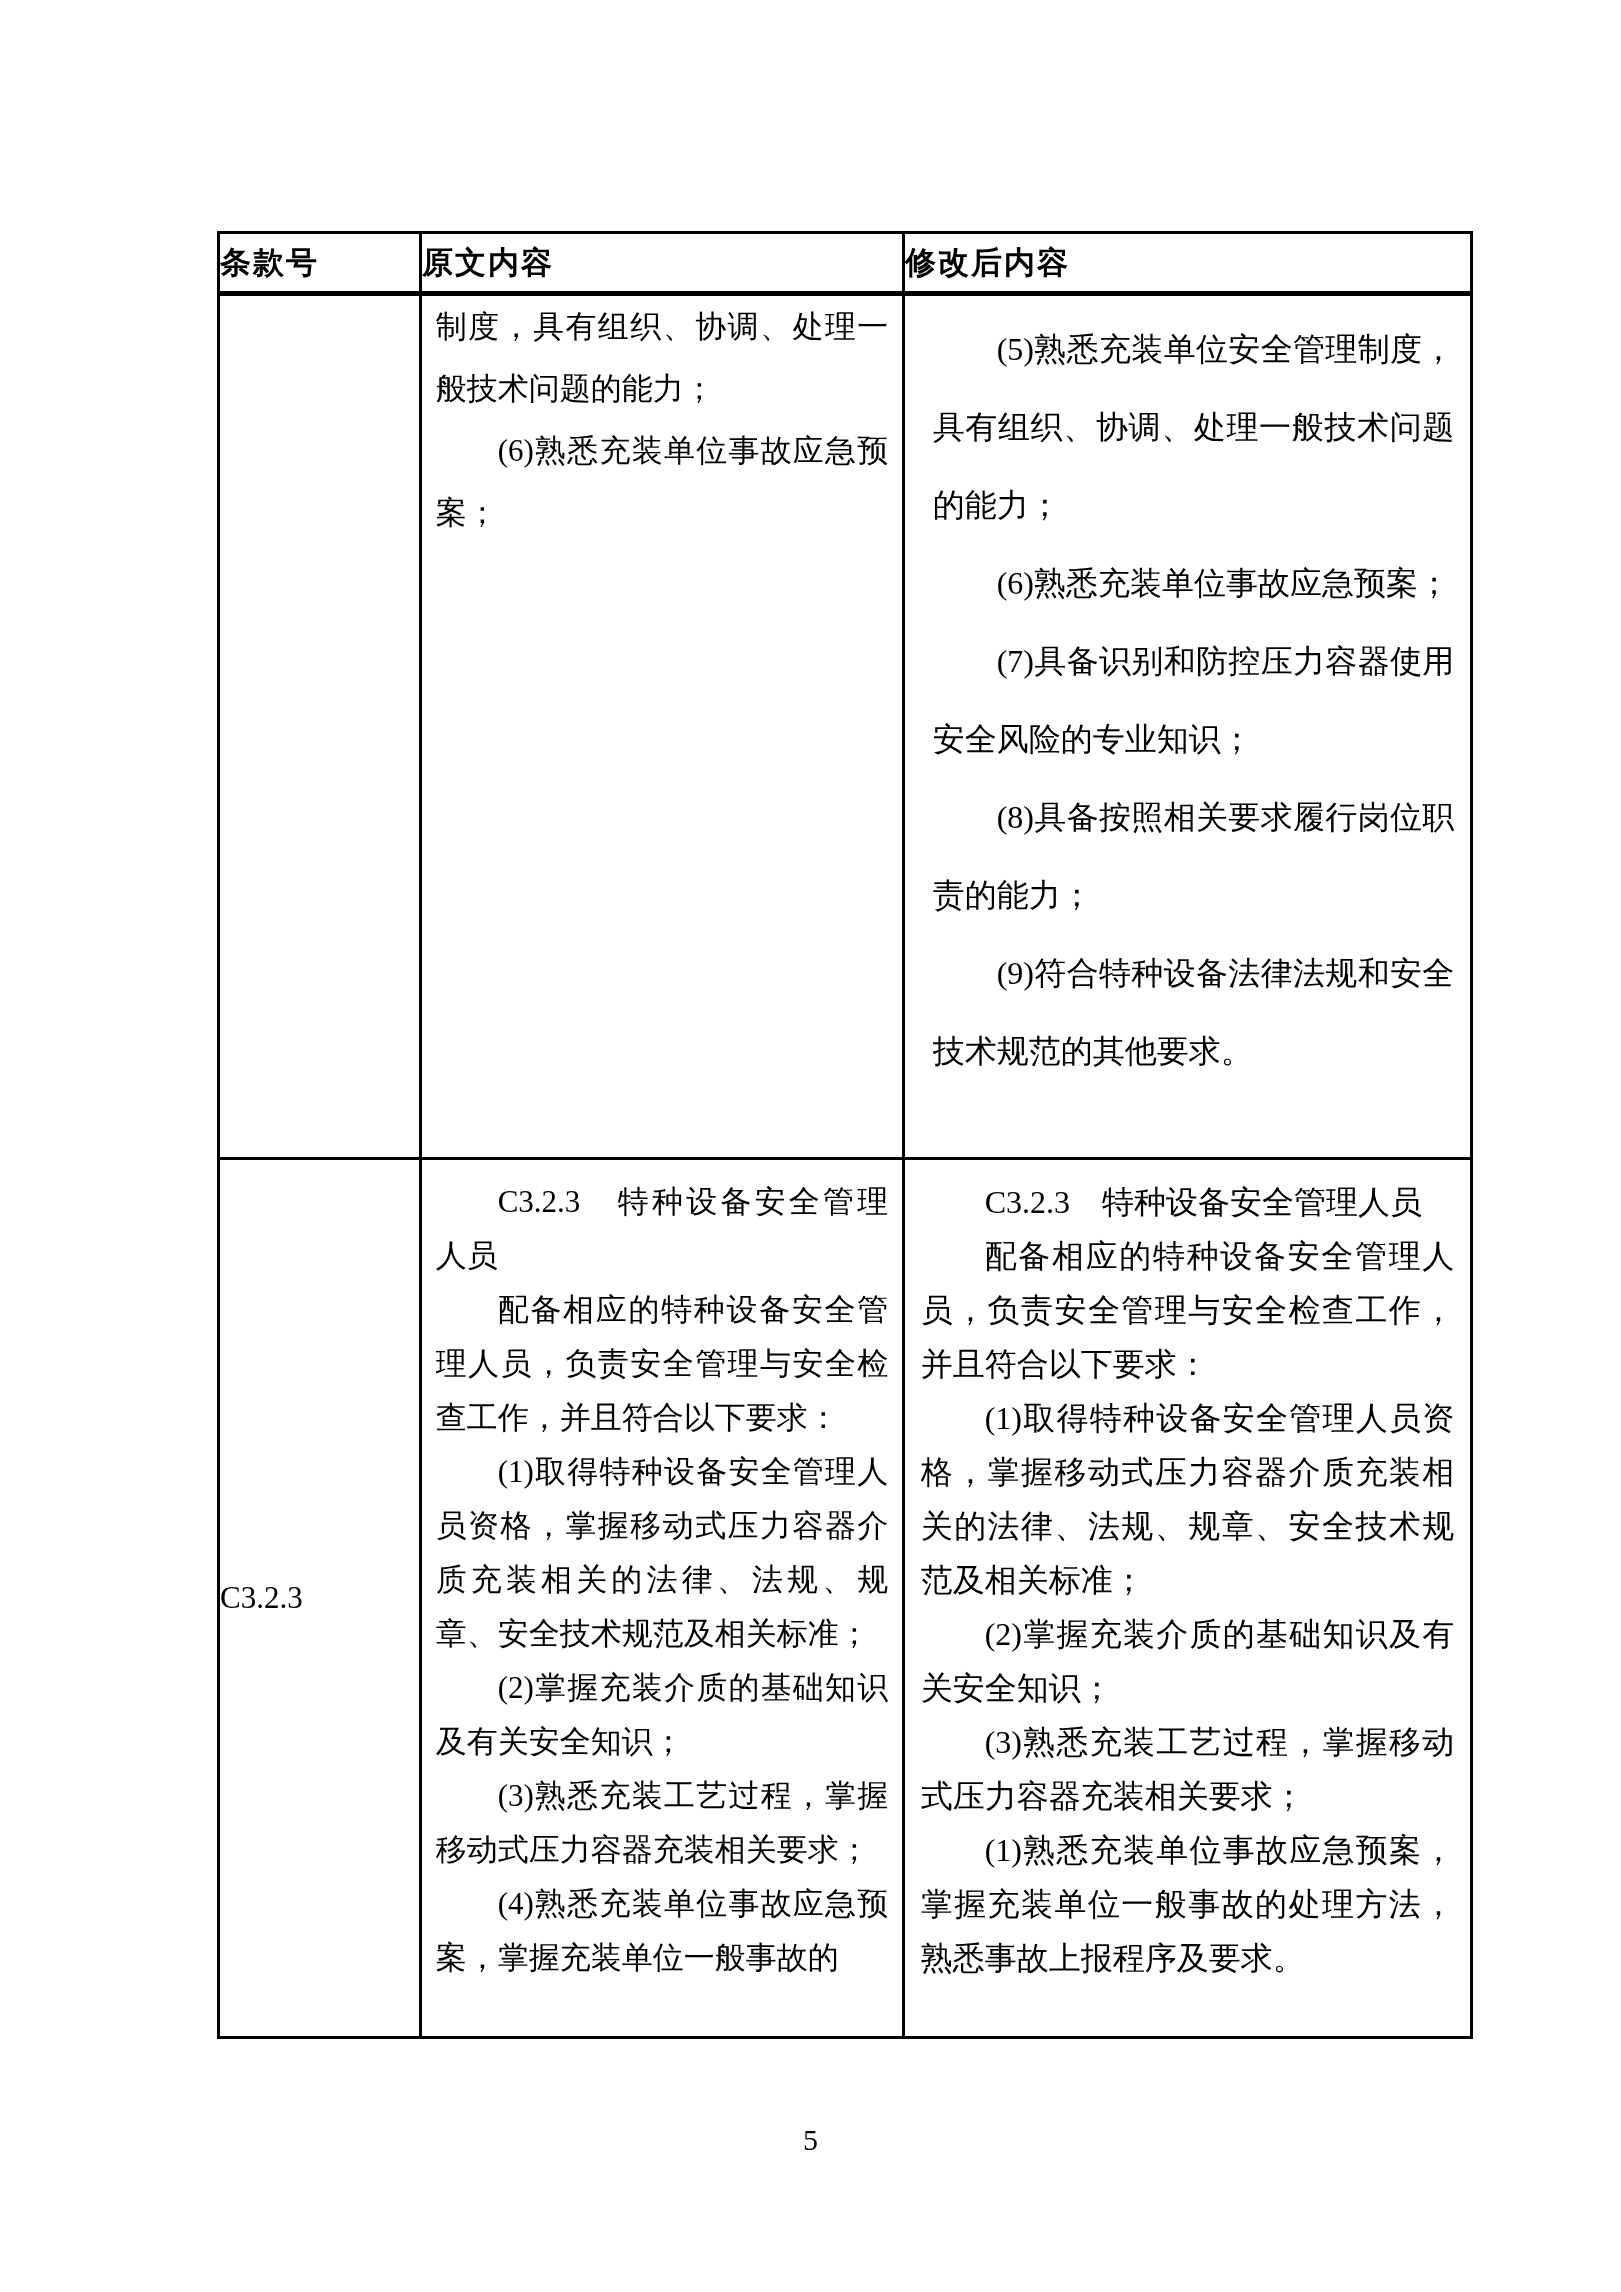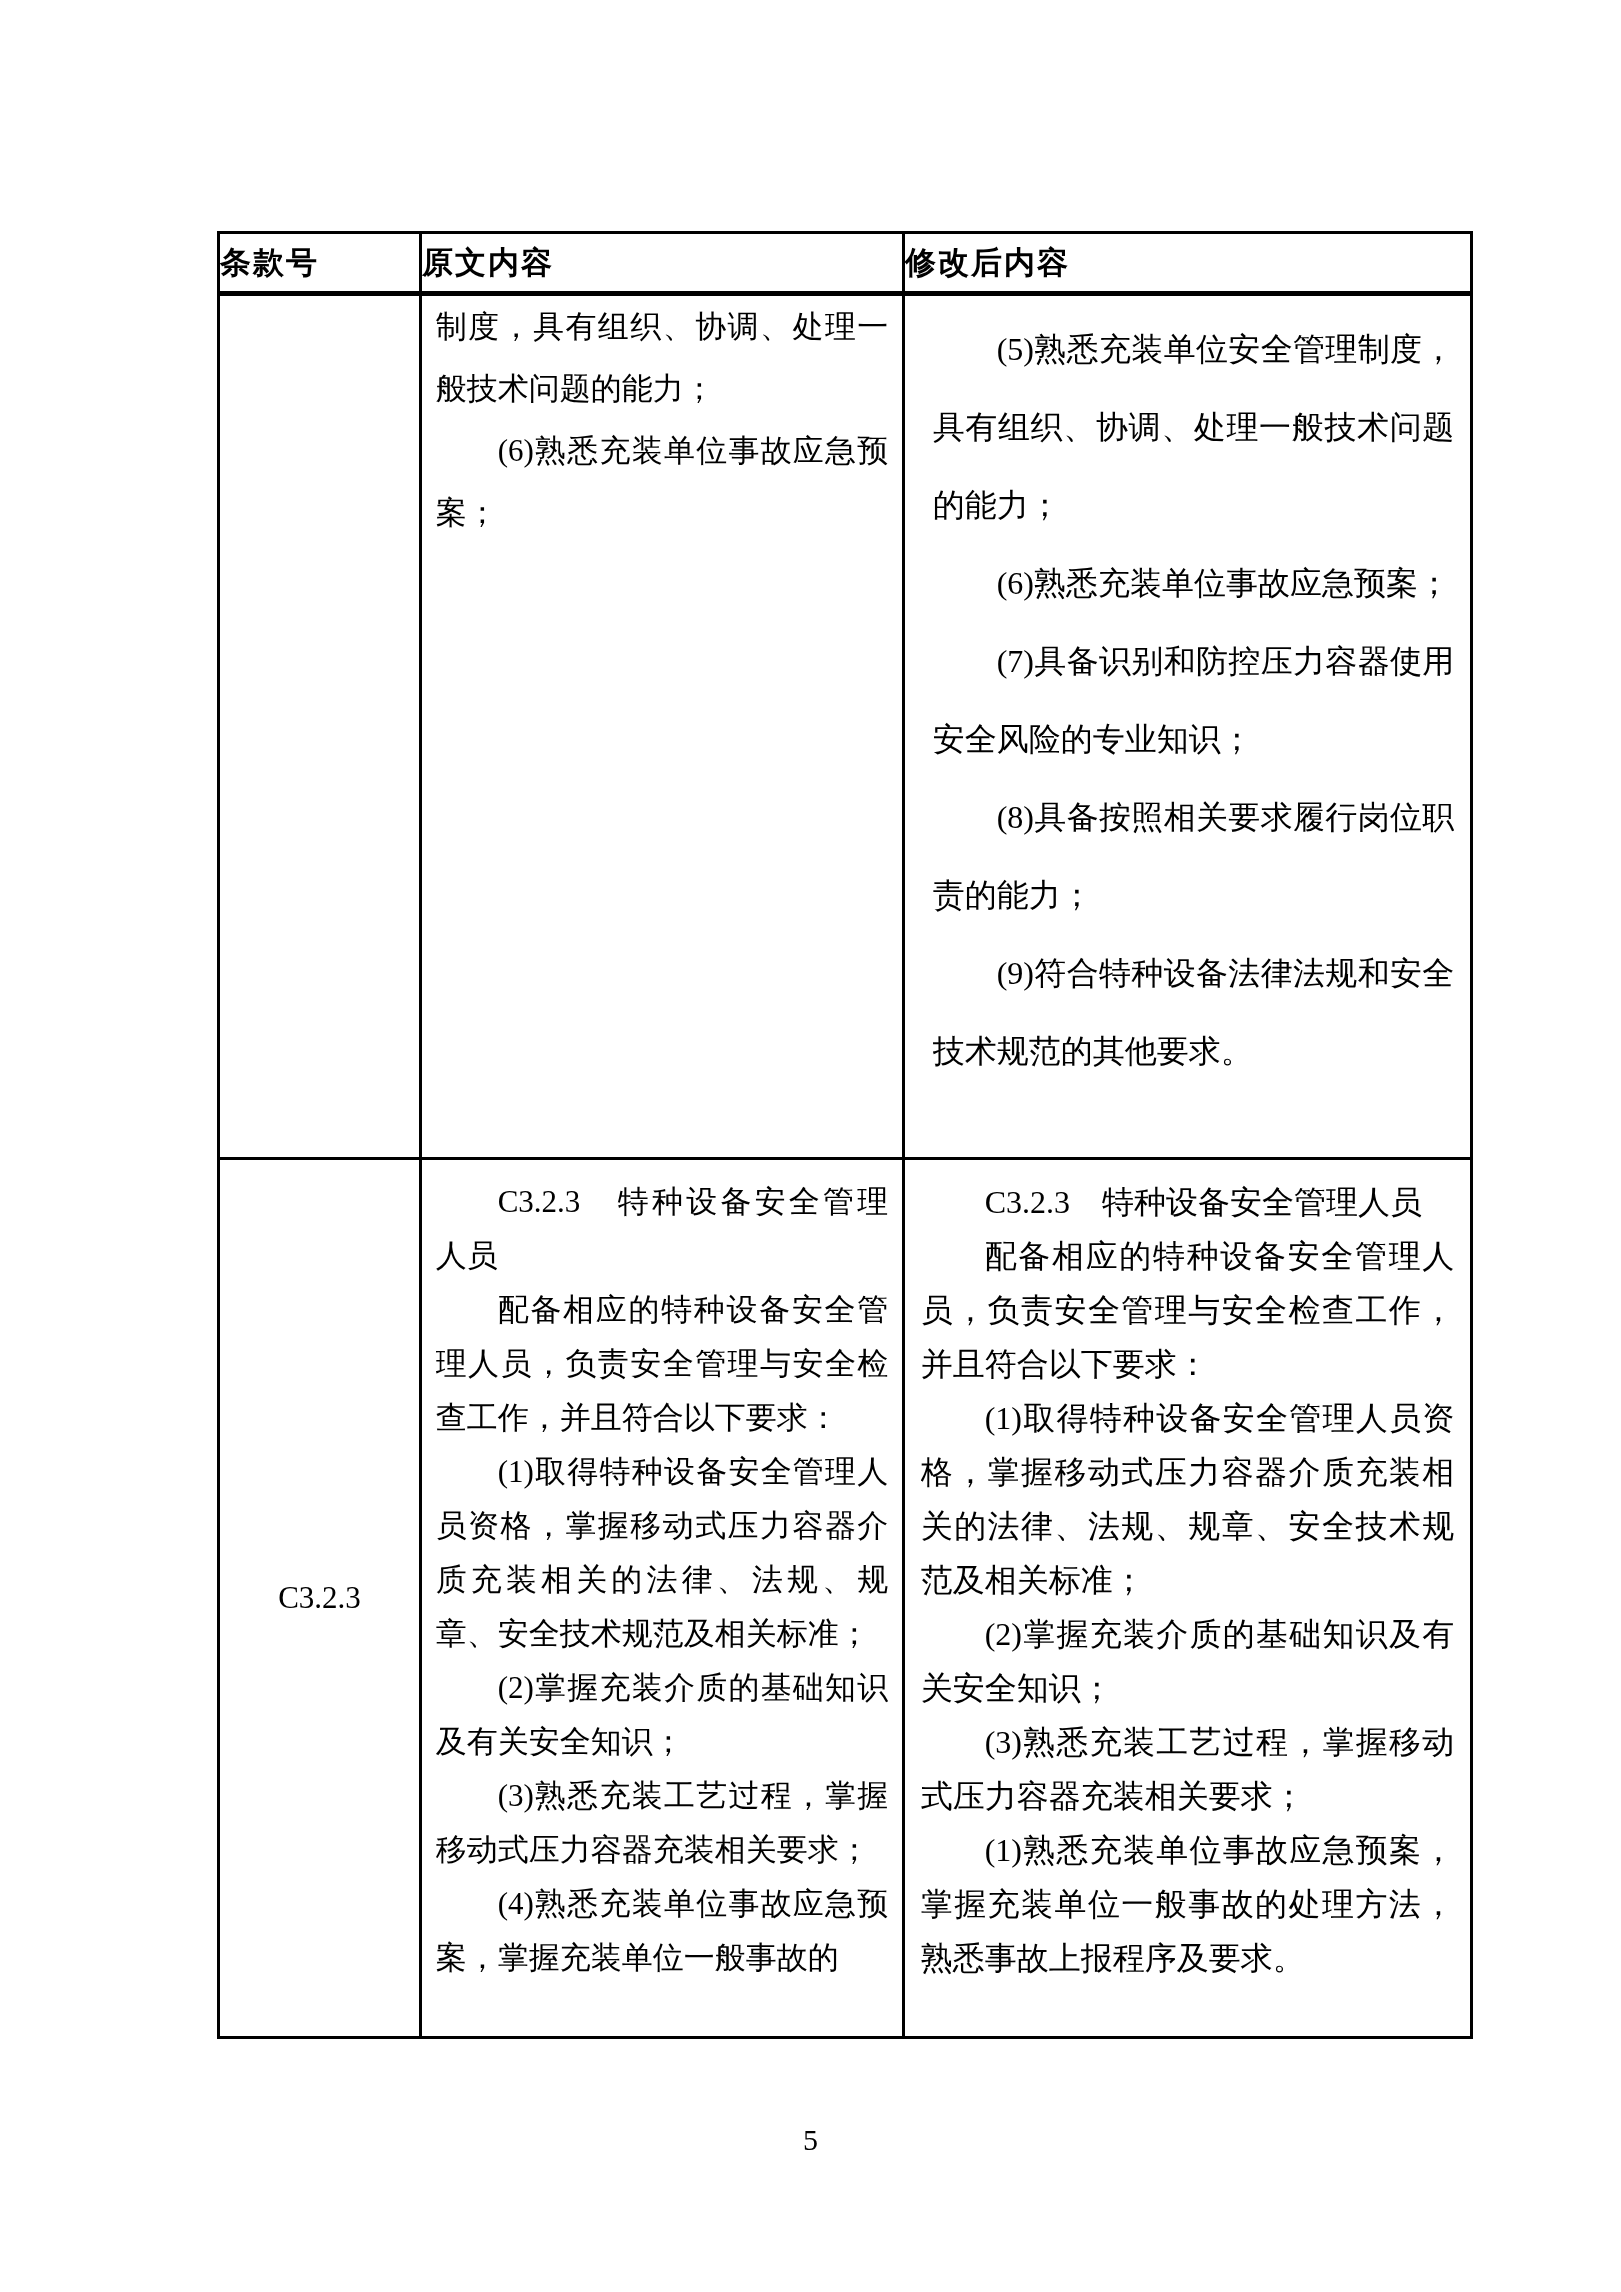--- a/index.html
+++ b/index.html
@@ -38,21 +38,21 @@
     font-size: 31px;
     font-weight: bold;
     text-align: left;
     vertical-align: middle;
     letter-spacing: 2px;
   }
 
   td { vertical-align: top; }
   td.c1 {
     vertical-align: middle;
-    text-align: center;
+    text-align: left;
     font-size: 31px;
   }
   td.c2 { padding: 0 13.7px; }
   td.c3 { padding: 0 15.7px; }
   tr.r1 td.c3 { padding-top: 13.7px; }
   tr.r2 td.c2, tr.r2 td.c3 { padding-top: 15px; }
 
   .clip { overflow: hidden; }
   tr.r1 td.c2 .clip { height: 681px; }
   tr.r1 td.c3 .clip { height: 847px; margin-left: 12px; }

